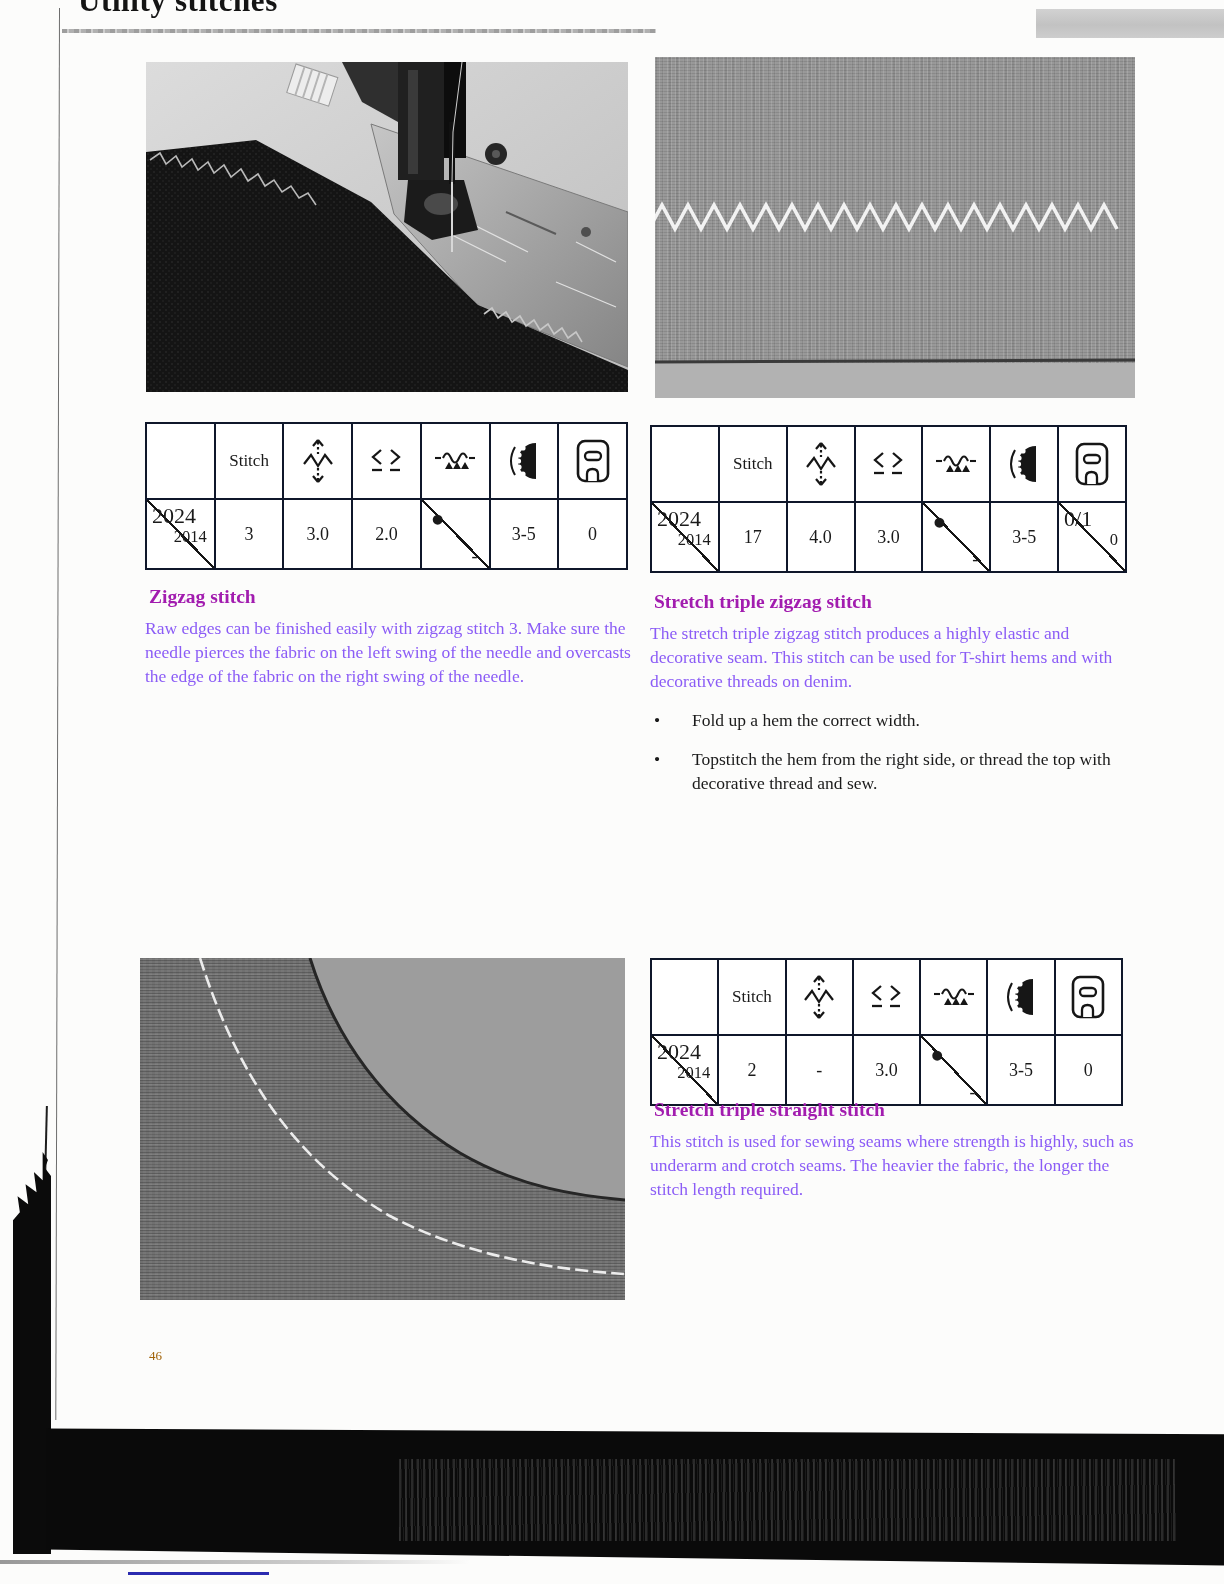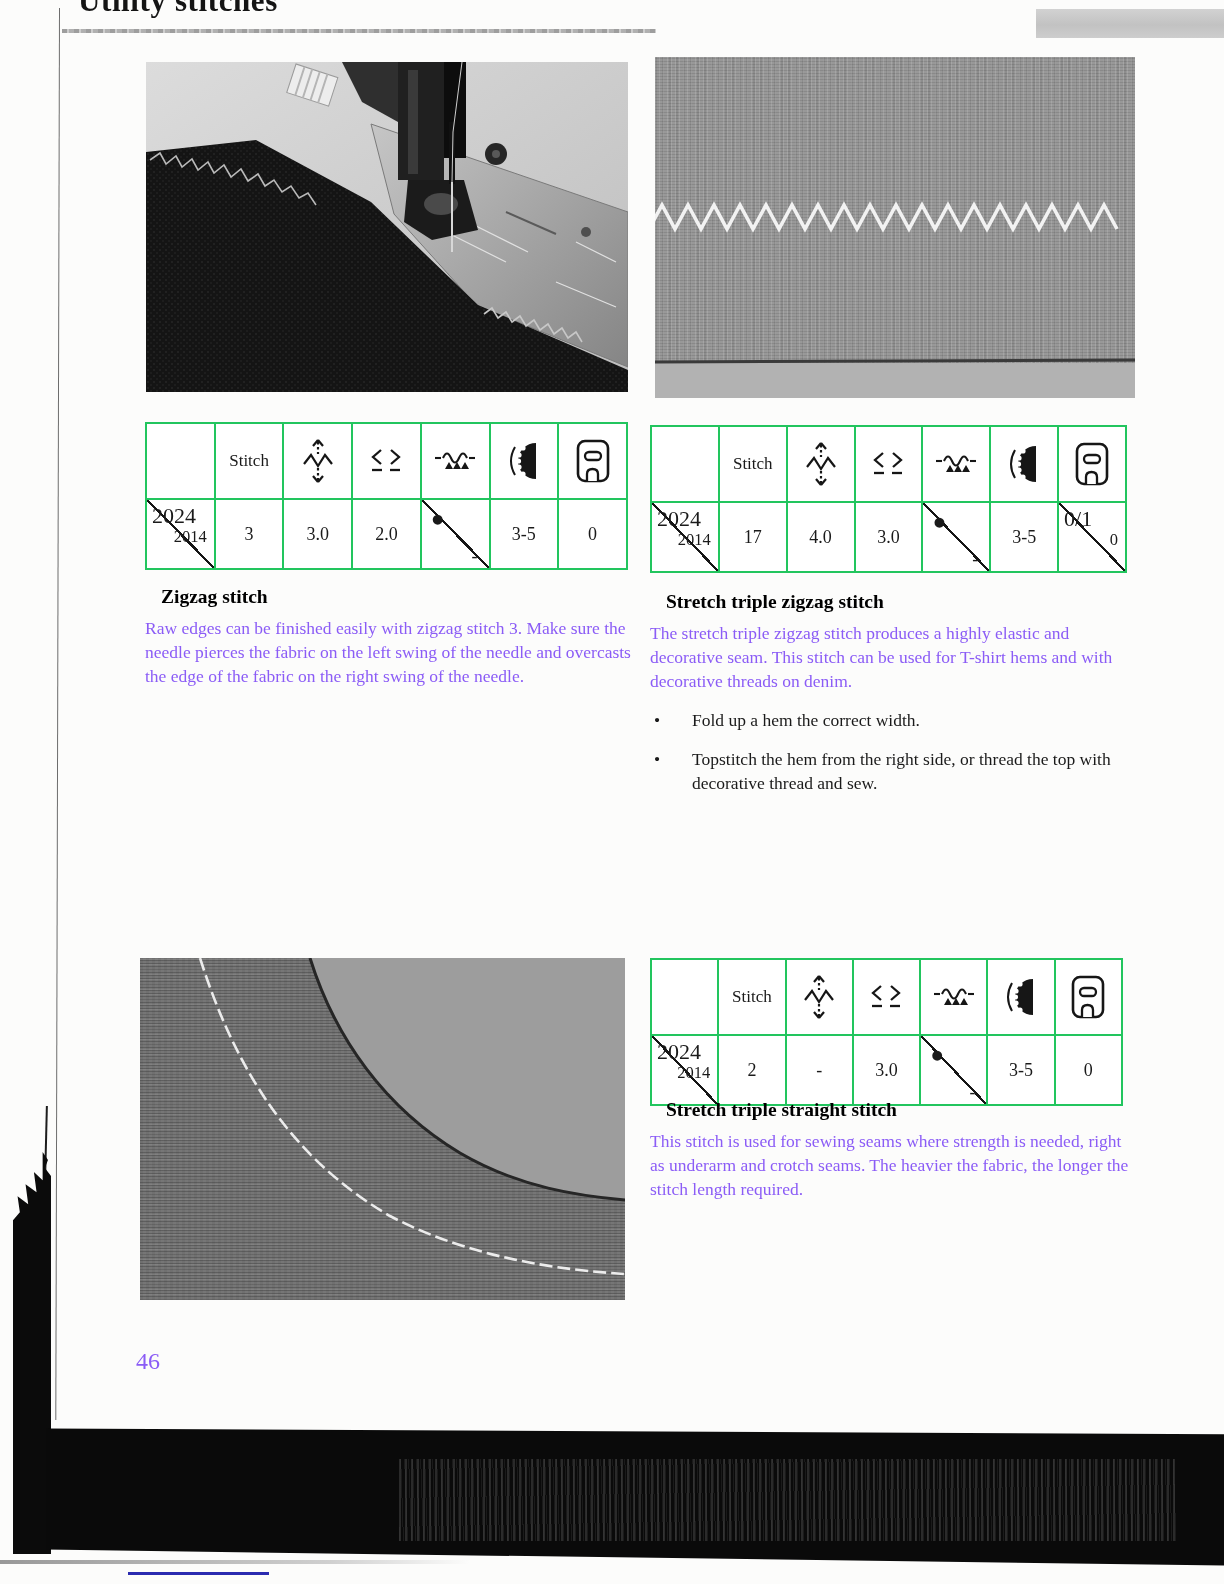--- a/index.html
+++ b/index.html
@@ -29,45 +29,45 @@
       background-image:
         repeating-linear-gradient(0deg,rgba(0,0,0,.20) 0 1px,transparent 1px 3px),
         repeating-linear-gradient(0deg,rgba(255,255,255,.08) 0 1px,transparent 1px 5px),
         repeating-linear-gradient(90deg,rgba(0,0,0,.05) 0 3px,transparent 3px 6px);}
   .photo svg{position:absolute;left:0;top:0;}
   
   table.settings{border-collapse:collapse;table-layout:fixed;background:#fff;position:absolute;}
   #table1{left:145px;top:422px;width:483px;}
   #table2{left:650px;top:425px;width:477px;}
   #table3{left:650px;top:958px;width:473px;}
-  table.settings td{border:2px solid #22c55e;text-align:center;vertical-align:middle;
+  table.settings td{border:2px solid #0f172a;text-align:center;vertical-align:middle;
       font-size:18px;padding:0;overflow:hidden;}
   table.settings tr.hdr td{height:74px;font-size:17px;}
   table.settings tr.val td{height:68px;}
   td.diag{position:relative;
       background-image:linear-gradient(to top right,transparent 48.9%,#161616 48.9%,#161616 51.3%,transparent 51.3%);}
   td.diag .tl{position:absolute;top:5px;left:5px;font-size:22px;line-height:1;}
   td.diag .br{position:absolute;bottom:23px;right:7px;font-size:16.5px;line-height:1;}
   td.diag .dot{font-size:23px;top:7px;left:9px;}
   td.diag .dash{font-size:18px;bottom:3px;right:11px;}
   .icon-cell svg{display:block;margin:0 auto;}
   
   .section{position:absolute;}
   #sec-zigzag{left:145px;top:586px;width:487px;}
   #sec-szz{left:650px;top:591px;width:492px;}
   #sec-sss{left:650px;top:1099px;width:484px;}
-  .section h3{margin:0 0 9px 16px;font-size:19.5px;font-weight:bold;color:#000000;}
+  .section h3{margin:0 0 9px 4px;font-size:19.5px;font-weight:bold;color:#a21caf;}
   .section p{margin:0;font-size:17.5px;line-height:1.37;color:#8b5cf6;}
   .bullet-row{display:flex;margin-top:15px;font-size:17.5px;line-height:1.37;}
   .bullet-glyph{width:38px;padding-left:4px;flex:none;}
   .bullet-text{flex:1;}
   .tip-row{margin-top:17px;font-size:17.5px;line-height:1.37;}
   .tip-label{font-weight:bold;margin-right:14px;}
   .tip-text{font-style:italic;}
-  .page-number{position:absolute;left:136px;top:1348px;font-size:24px;color:#8b5cf6;}
+  .page-number{position:absolute;left:149px;top:1348px;font-size:13px;color:#a16207;}
   
   .art-spike{position:absolute;left:45px;top:1106px;width:2px;height:72px;background:#1d1d1d;
       transform:rotate(1.4deg);}
   .art-col{position:absolute;left:13px;top:1152px;width:38px;height:402px;background:#0b0b0b;
       clip-path:polygon(78% 0,92% 2%,84% 4%,100% 6%,100% 100%,0 100%,0 17%,18% 15%,12% 11%,40% 13%,33% 8%,62% 10%,55% 5%,78% 7%);}
   .art-band{position:absolute;left:46px;top:1424px;width:1178px;height:146px;background:#0a0a0a;
       clip-path:polygon(0 3%,100% 7%,100% 97%,0 86%);}
   .art-band .band-tex{position:absolute;left:30%;top:24%;width:66%;height:56%;opacity:.55;
       background:repeating-linear-gradient(90deg,rgba(130,130,130,.5) 0 2px,transparent 2px 6px),
                  repeating-linear-gradient(88deg,rgba(90,90,90,.4) 0 1px,transparent 1px 4px);}
@@ -388,21 +388,21 @@
       <span class="bullet-text">Fold up a hem the correct width.</span>
     </div>
     <div class="bullet-row">
       <span class="bullet-glyph">•</span>
       <span class="bullet-text">Topstitch the hem from the right side, or thread the top with decorative thread and sew.</span>
     </div>
   </div>
 
   <div class="section" id="sec-sss">
     <h3>Stretch triple straight stitch</h3>
-    <p>This stitch is used for sewing seams where strength is needed, right as underarm and crotch seams. The heavier the fabric, the longer the stitch length required.</p>
+    <p>This stitch is used for sewing seams where strength is highly, such as underarm and crotch seams. The heavier the fabric, the longer the stitch length required.</p>
   </div>
 
   <div class="page-number">46</div>
 
   <div class="art-spike"></div>
   <div class="art-col"></div>
   <div class="art-band">
     <div class="band-tex"></div>
   </div>
   <div class="art-fade-line"></div>

